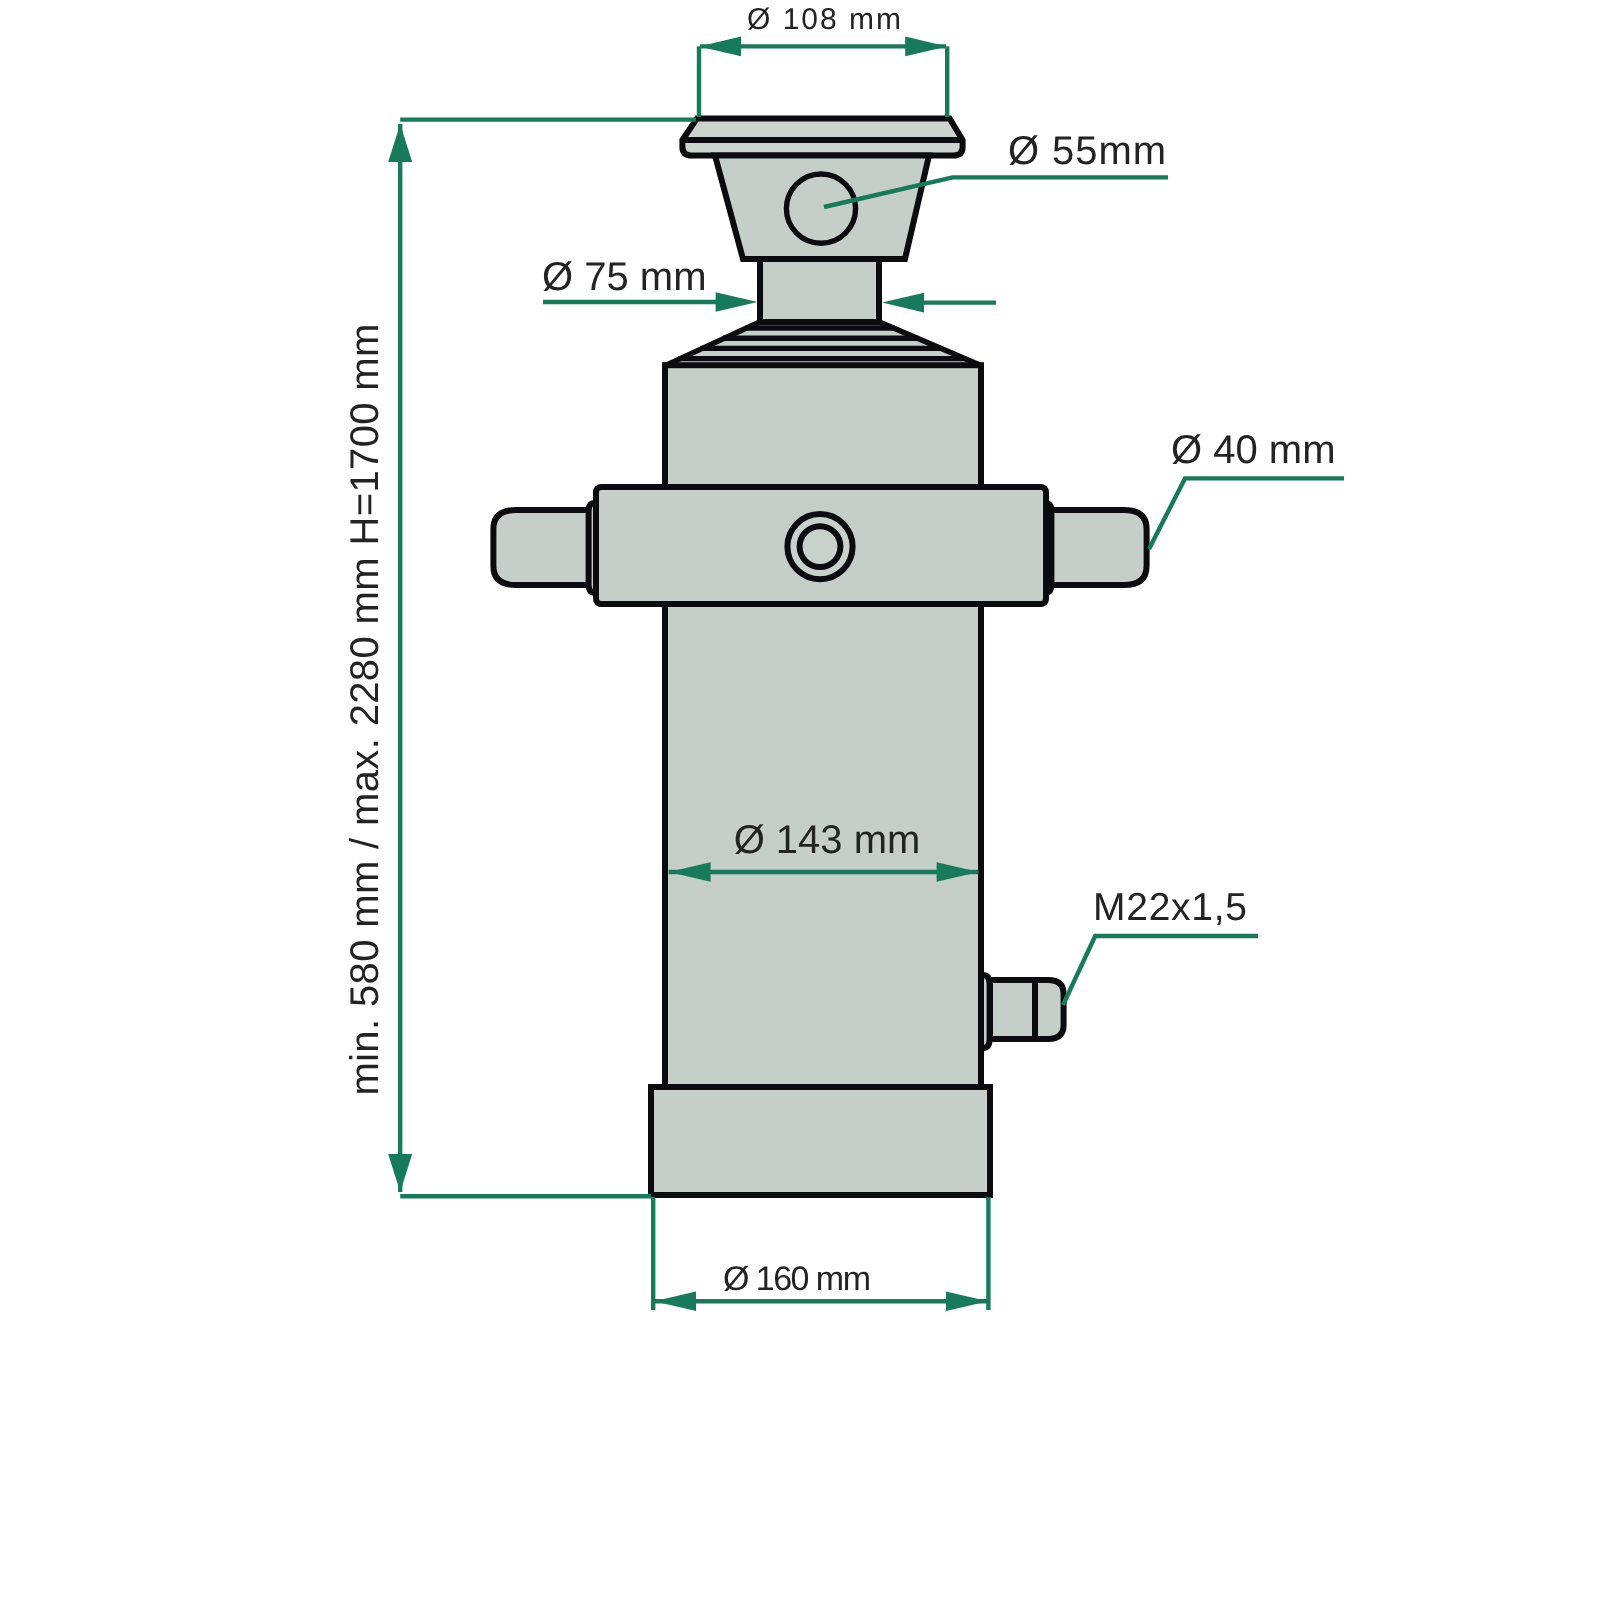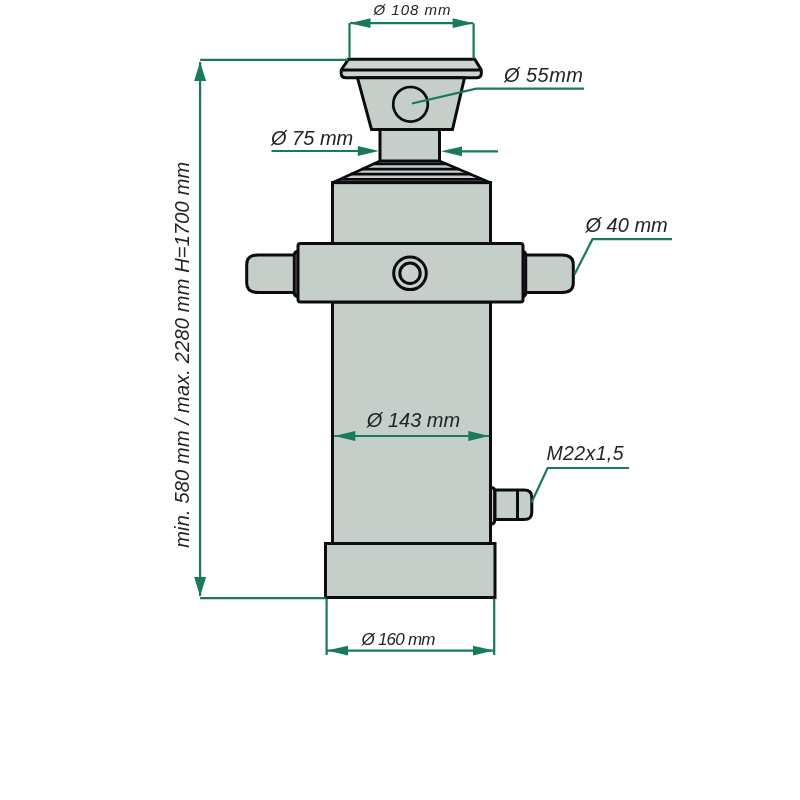--- a/index.html
+++ b/index.html
@@ -1,16 +1,16 @@
 <!DOCTYPE html>
 <html><head>
 <meta charset="utf-8">
 <style>
   html,body{margin:0;padding:0;background:#ffffff;}
-  .wrap{width:652px;height:800px;position:relative;background:#ffffff;font-style:italic;}
+  .wrap{width:652px;height:800px;position:relative;background:#ffffff;}
   text{font-family:"Liberation Sans", sans-serif;fill:#232323;}
 </style>
 </head>
 <body>
 <div class="wrap">
 <svg width="800" height="800" viewBox="0 0 800 800" xmlns="http://www.w3.org/2000/svg">
 <defs>
 
 <polygon id="arr" points="0,0 -21,-4.9 -21,4.9"></polygon>
 <polygon id="arrv" points="0,0 -19,-6 -19,6"></polygon>

